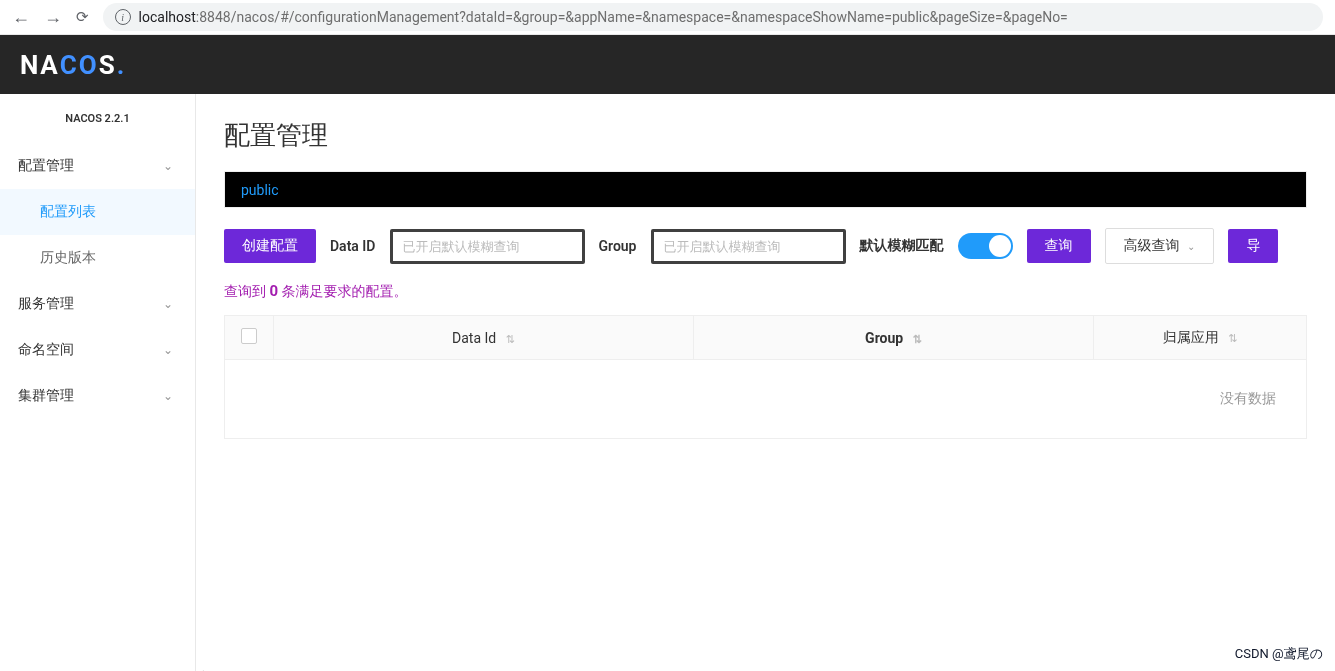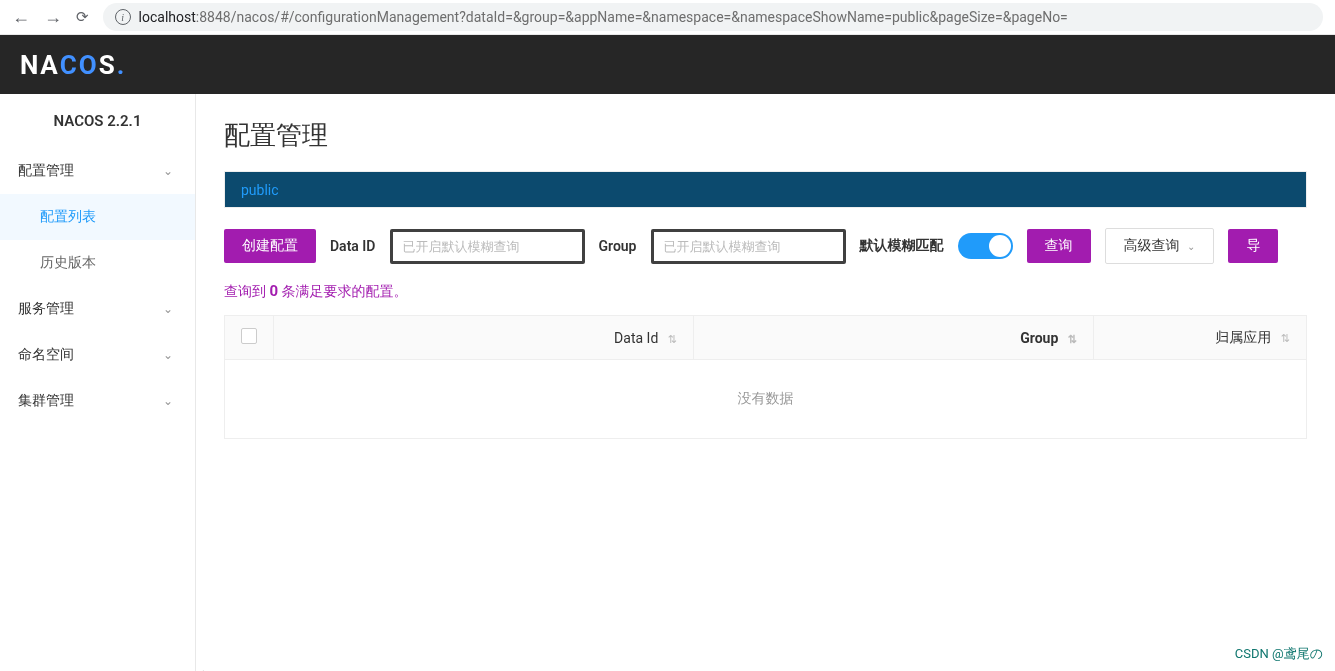--- a/index.html
+++ b/index.html
@@ -23,60 +23,60 @@
     .logo-c { color: #4190ff; }
     .logo-o { color: #4190ff; }
     .logo-s { color: #fff; }
     .logo-dot { color: #4190ff; }
     
     
     .app-body { display: flex; height: calc(100vh - 94px); }
     
     
     .sidebar { width: 196px; border-right: 1px solid #e8e8e8; background: #fff; }
-    .sidebar-title { text-align: center; padding: 18px 0; font-size: 15px; font-weight: 600; color: #333; }
+    .sidebar-title { text-align: center; padding: 18px 0; font-size: 11px; font-weight: 600; color: #333; }
     .sidebar-item { display: flex; align-items: center; justify-content: space-between; padding: 14px 22px 14px 18px; font-size: 14px; color: #333; cursor: pointer; }
     .sidebar-sub { padding: 14px 18px 14px 40px; font-size: 14px; color: #666; cursor: pointer; }
     .sidebar-sub.active { background: #f2f9ff; color: #209bfa; }
     .chevron-icon { font-size: 12px; color: #999; }
     
     
     .main { flex: 1; padding: 24px 28px; overflow-x: hidden; position: relative; }
     .page-title { font-size: 26px; font-weight: 500; color: #333; margin-bottom: 18px; }
-    .namespace-bar { background: #0c4a6e; border: 1px solid #eee; padding: 8px 16px; margin-bottom: 20px; }
+    .namespace-bar { background: #000000; border: 1px solid #eee; padding: 8px 16px; margin-bottom: 20px; }
     .namespace-link { color: #209bfa; font-size: 14px; cursor: pointer; }
     
     
     .search-bar { display: flex; align-items: center; gap: 14px; margin-bottom: 18px; flex-wrap: nowrap; }
     .btn { padding: 8px 18px; font-size: 14px; border-radius: 2px; cursor: pointer; border: none; white-space: nowrap; }
-    .btn-primary { background: #a21caf; color: #fff; }
+    .btn-primary { background: #6d28d9; color: #fff; }
     .btn-default { background: #fff; color: #333; border: 1px solid #ddd; }
     .form-label { font-size: 14px; color: #333; font-weight: 600; white-space: nowrap; }
     .form-input { padding: 7px 10px; font-size: 13px; border: 3px solid #404040; border-radius: 2px; width: 195px; color: #333; }
     .form-input::placeholder { color: #bbb; }
     .toggle { width: 55px; height: 26px; background: #209bfa; border-radius: 13px; position: relative; cursor: pointer; }
     .toggle-knob { width: 22px; height: 22px; background: #fff; border-radius: 50%; position: absolute; top: 2px; right: 2px; }
     .dropdown-caret { font-size: 10px; color: #999; margin-left: 4px; }
     
     
     .result-text { font-size: 14px; color: #a21caf; margin-bottom: 14px; }
     .result-count { font-weight: 700; font-size: 15px; }
     
     
     .table { width: 100%; border-collapse: collapse; border: 1px solid #eee; }
-    .table th { text-align: right; padding: 12px 16px; font-size: 14px; font-weight: 400; color: #333; border-bottom: 1px solid #eee; border-right: 1px solid #eee; background: #fafafa; }
+    .table th { text-align: center; padding: 12px 16px; font-size: 14px; font-weight: 400; color: #333; border-bottom: 1px solid #eee; border-right: 1px solid #eee; background: #fafafa; }
     .table th:last-child { border-right: none; }
     .checkbox { width: 16px; height: 16px; border: 1px solid #ccc; border-radius: 2px; display: inline-block; background: #fff; }
     .sort-icon { font-size: 11px; color: #bbb; margin-left: 6px; }
-    .empty-row td { text-align: center; padding: 30px; color: #999; font-size: 14px; border: none; }
+    .empty-row td { text-align: right; padding: 30px; color: #999; font-size: 14px; border: none; }
     
     .scroll-handle { position: absolute; left: 0; bottom: -8px; font-size: 10px; color: #999; }
     
     
-    .watermark { position: fixed; bottom: 8px; right: 12px; font-size: 13px; color: #0f766e; }
+    .watermark { position: fixed; bottom: 8px; right: 12px; font-size: 13px; color: #0f172a; }
   </style>
 </head>
 <body>
 
 <div class="browser-bar">
   <span class="nav-arrow">←</span>
   <span class="nav-arrow">→</span>
   <span class="reload-icon">⟳</span>
   <div class="url-bar">
     <span class="info-icon">i</span>

